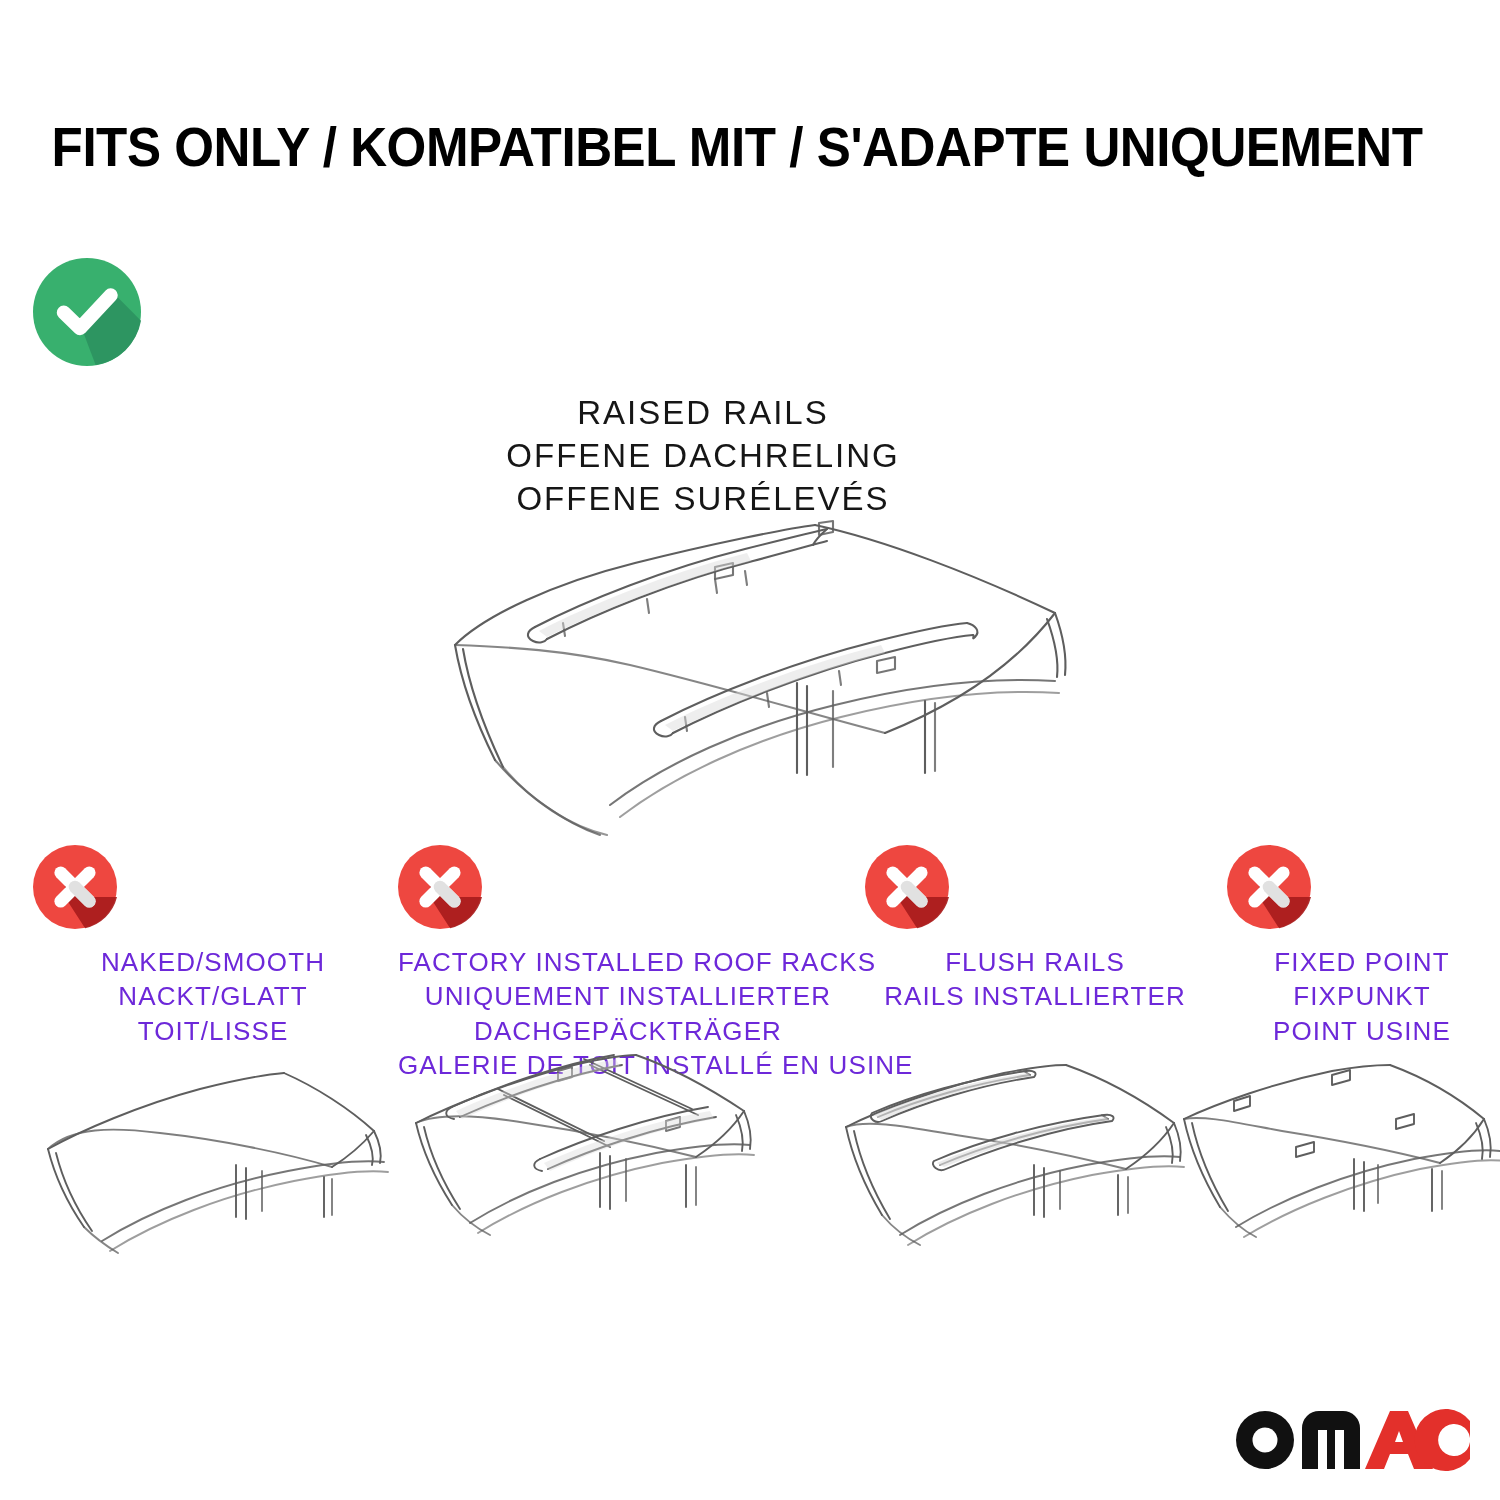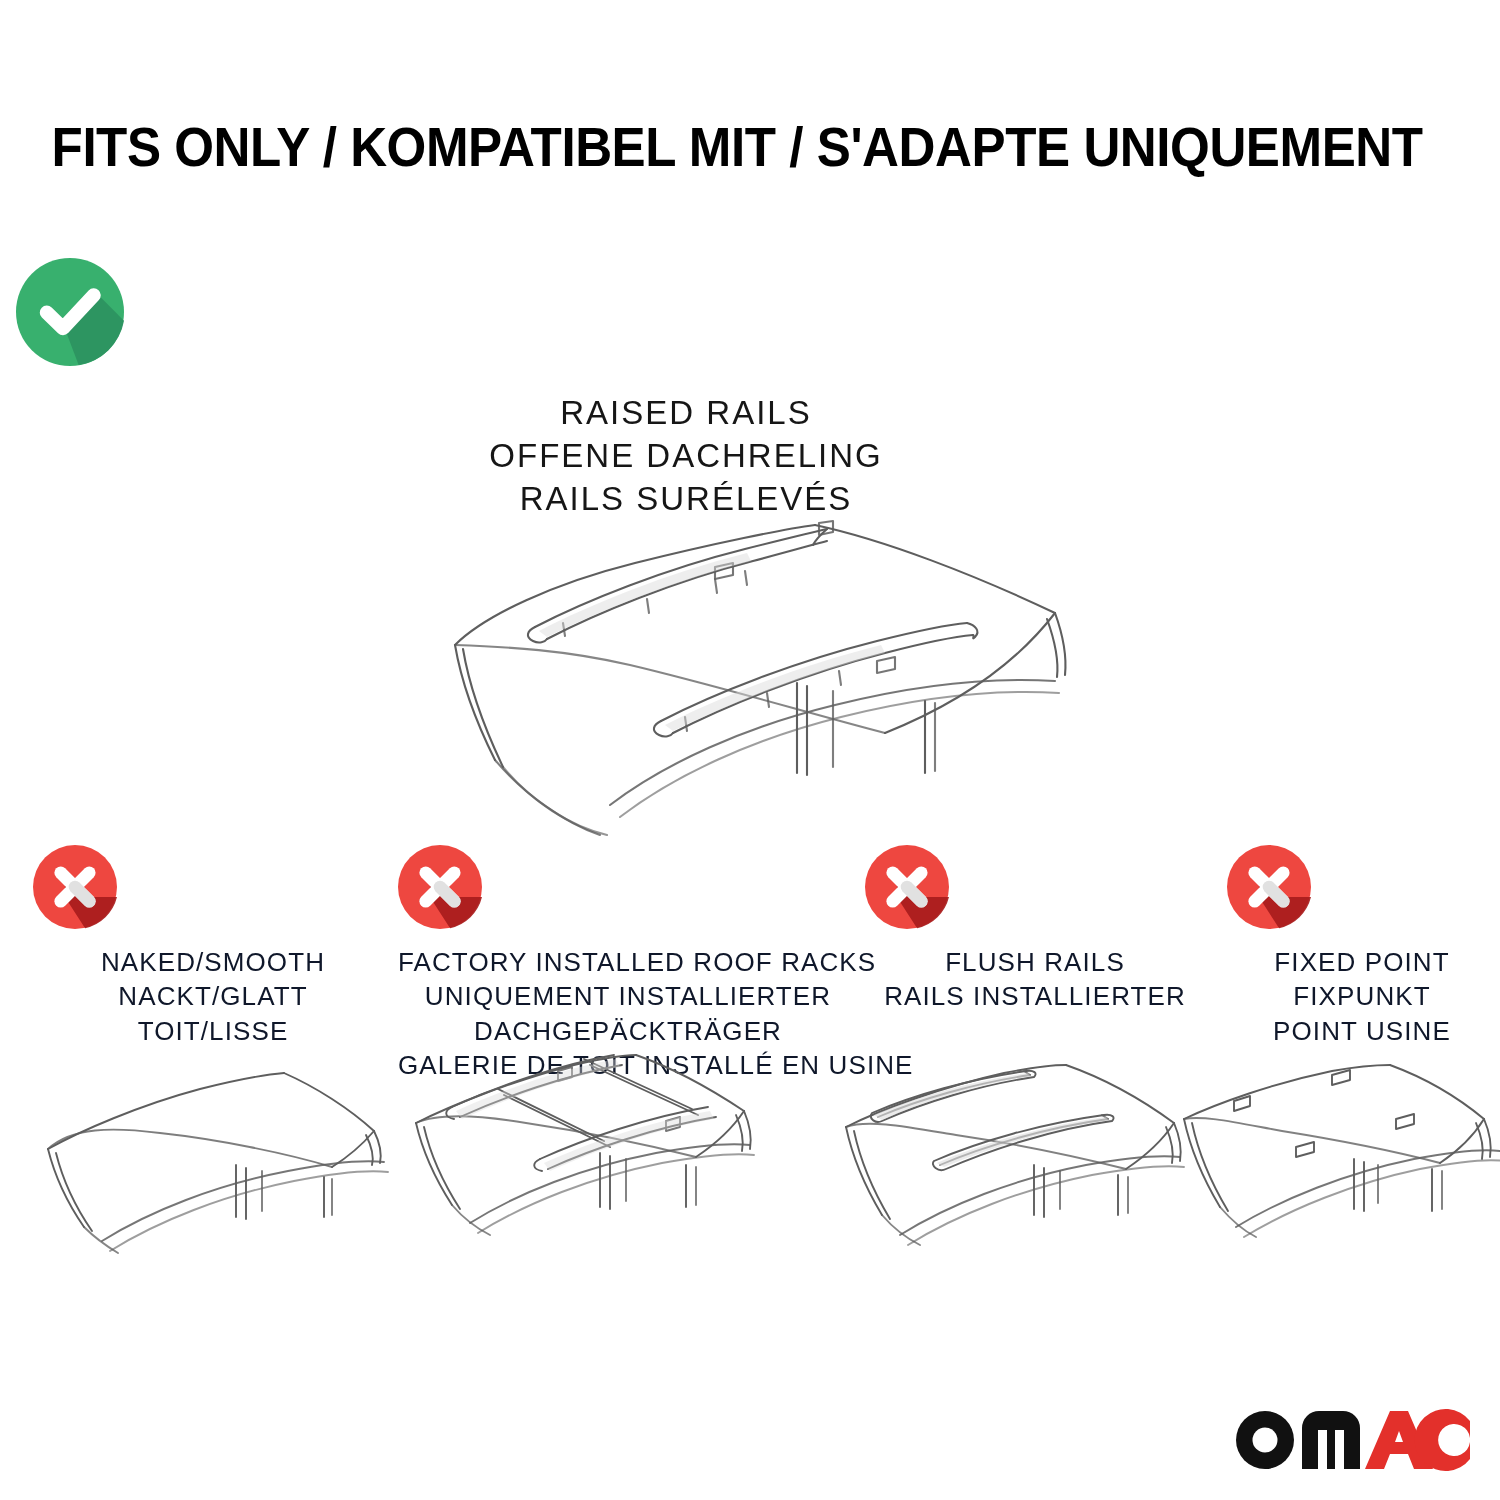--- a/index.html
+++ b/index.html
@@ -34,23 +34,24 @@
     color: #000000;
     transform: scaleX(0.93);
     transform-origin: center center;
     white-space: nowrap;
   }
 
   
   .good-block {
     position: absolute;
     top: 258px;
-    left: 16px;
+    left: 0;
     width: 1340px;
     text-align: center;
+    padding-left: 33px;
   }
   .icon-wrap {
     display: block;
     margin: 0 auto;
   }
   .good-labels {
     margin-top: 26px;
     font-size: 33px;
     line-height: 1.30;
     letter-spacing: 2.0px;
@@ -85,21 +86,21 @@
   .bad-col.c2 { left: 398px;  width: 460px; }
   .bad-col.c3 { left: 865px;  width: 340px; }
   .bad-col.c4 { left: 1227px; width: 270px; }
 
   .bad-labels {
     margin-top: 16px;
     font-size: 26px;
     line-height: 1.32;
     letter-spacing: 1.1px;
     font-weight: 400;
-    color: #0f172a;
+    color: #6d28d9;
   }
   .bad-labels div { white-space: nowrap; }
 
   
   .bot-art {
     position: absolute;
     height: 250px;
   }
   .bot-art.a1 { top: 1065px; left: 40px;   width: 380px; }
   .bot-art.a2 { top: 1055px; left: 408px;  width: 395px; }
@@ -130,21 +131,21 @@
     <svg width="108" height="108" viewBox="0 0 100 100" aria-hidden="true">
       <circle cx="50" cy="50" r="50" fill="#38B06E"></circle>
       <path d="M44 62 L74 32 L100 58 A50 50 0 0 1 58 99 Z" fill="#2C9460" opacity="0.95"></path>
       <path d="M28.5 50.5 L43.5 65 L72 34.5" fill="none" stroke="#ffffff" stroke-width="13" stroke-linecap="round" stroke-linejoin="round"></path>
     </svg>
   </span>
 
   <div class="good-labels">
     <div>RAISED RAILS</div>
     <div>OFFENE DACHRELING</div>
-    <div>RAILS SURÉLEVÉS</div>
+    <div>OFFENE SURÉLEVÉS</div>
   </div>
 </div>
 
 <div class="hero-art">
   <svg width="690" height="330" viewBox="0 0 690 330" aria-hidden="true">
     <g fill="none" stroke="#5e5e5e" stroke-width="2.1" stroke-linejoin="round" stroke-linecap="round">
 
       <path d="M40 140 C70 110 140 78 220 58 C300 38 370 24 400 20"></path>
       <path d="M400 20 C470 35 560 70 640 108"></path>
       <path d="M640 108 C600 160 540 200 470 228"></path>

